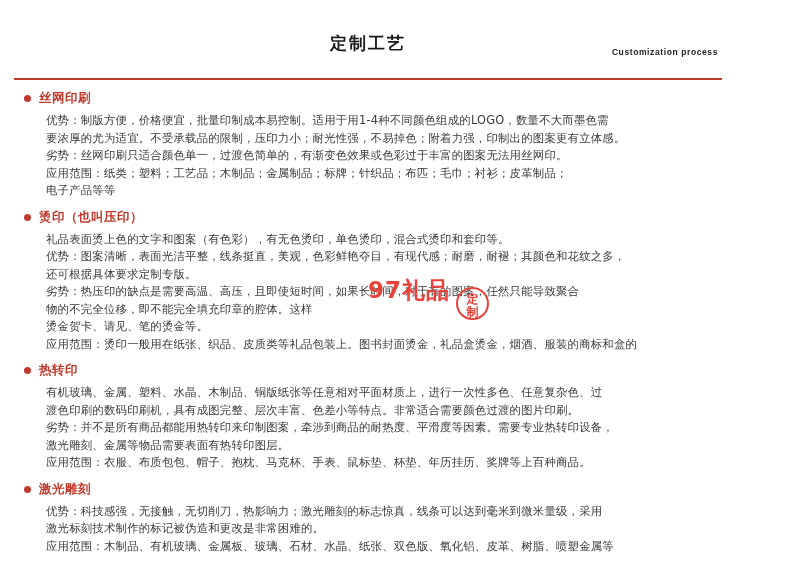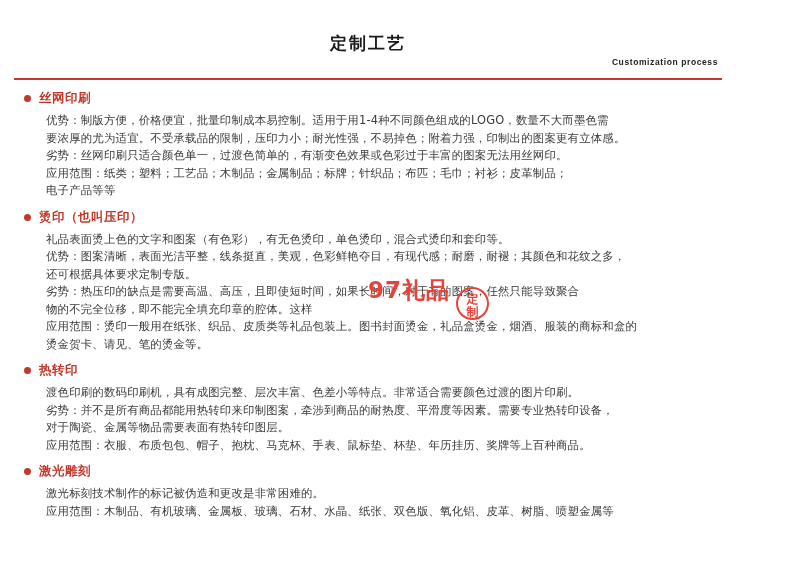--- a/index.html
+++ b/index.html
@@ -30,21 +30,21 @@
     font-size: 17px;
     font-weight: bold;
     color: #1a1a1a;
     letter-spacing: 2px;
     padding-top: 32px;
     font-family: "DejaVu Sans", "Liberation Sans", sans-serif;
   }
   .subtitle {
     position: absolute;
     right: 18px;
-    top: 57px;
+    top: 47px;
     font-size: 8.5px;
     font-weight: bold;
     color: #222222;
     letter-spacing: 0.6px;
     font-family: "Liberation Sans", sans-serif;
   }
   .rule {
     height: 2px;
     background: #c0392b;
     margin: 6px 14px 0 14px;
@@ -150,44 +150,46 @@
       <div class="sec-head">
         <span class="bullet"></span>
         <span class="sec-title">烫印（也叫压印）</span>
       </div>
       <div class="sec-body">
         <p class="para">礼品表面烫上色的文字和图案（有色彩），有无色烫印，单色烫印，混合式烫印和套印等。</p>
         <p class="para">优势：图案清晰，表面光洁平整，线条挺直，美观，色彩鲜艳夺目，有现代感；耐磨，耐褪；其颜色和花纹之多，</p>
         <p class="para">还可根据具体要求定制专版。</p>
         <p class="para">劣势：热压印的缺点是需要高温、高压，且即使短时间，如果长时间，对于有的图案，任然只能导致聚合</p>
         <p class="para">物的不完全位移，即不能完全填充印章的腔体。这样</p>
+        <p class="para">烫金贺卡、请见、笔的烫金等。</p>
         <p class="para">应用范围：烫印一般用在纸张、织品、皮质类等礼品包装上。图书封面烫金，礼品盒烫金，烟酒、服装的商标和盒的</p>
-        <p class="para">烫金贺卡、请见、笔的烫金等。</p>
       </div>
     </div>
 
     <div class="section">
       <div class="sec-head">
         <span class="bullet"></span>
         <span class="sec-title">热转印</span>
       </div>
       <div class="sec-body">
+        <p class="para">有机玻璃、金属、塑料、水晶、木制品、铜版纸张等任意相对平面材质上，进行一次性多色、任意复杂色、过</p>
         <p class="para">渡色印刷的数码印刷机，具有成图完整、层次丰富、色差小等特点。非常适合需要颜色过渡的图片印刷。</p>
         <p class="para">劣势：并不是所有商品都能用热转印来印制图案，牵涉到商品的耐热度、平滑度等因素。需要专业热转印设备，</p>
-        <p class="para">对于陶瓷、金属等物品需要表面有热转印图层。</p>
+        <p class="para">激光雕刻、金属等物品需要表面有热转印图层。</p>
         <p class="para">应用范围：衣服、布质包包、帽子、抱枕、马克杯、手表、鼠标垫、杯垫、年历挂历、奖牌等上百种商品。</p>
       </div>
     </div>
 
     <div class="section">
       <div class="sec-head">
         <span class="bullet"></span>
         <span class="sec-title">激光雕刻</span>
       </div>
       <div class="sec-body">
+        <p class="para">优势：科技感强，无接触，无切削刀，热影响力；激光雕刻的标志惊真，线条可以达到毫米到微米量级，采用</p>
         <p class="para">激光标刻技术制作的标记被伪造和更改是非常困难的。</p>
         <p class="para">应用范围：木制品、有机玻璃、金属板、玻璃、石材、水晶、纸张、双色版、氧化铝、皮革、树脂、喷塑金属等</p>
       </div>
     </div>
 
   </div>
 
   <div class="watermark">
     <div class="wm-text">97礼品</div>
     <div class="wm-badge">

